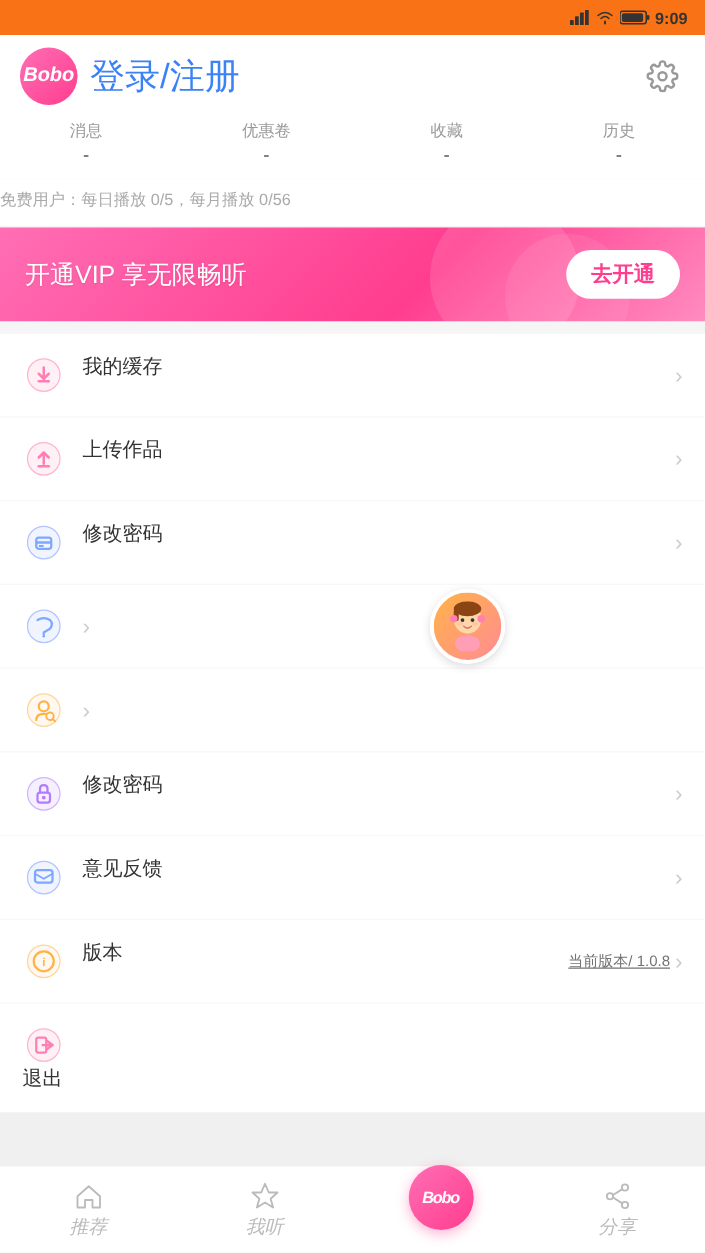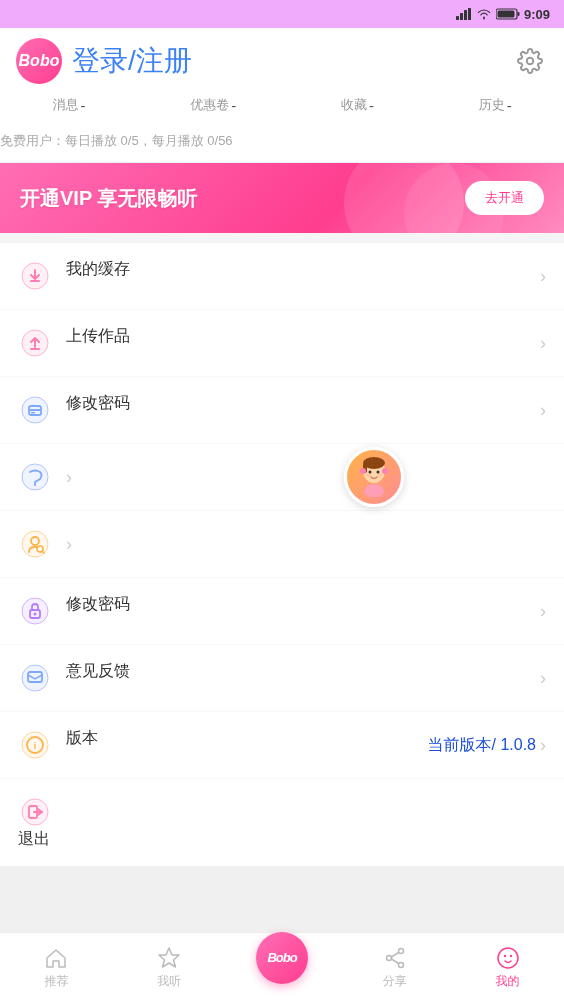--- a/index.html
+++ b/index.html
@@ -8,21 +8,21 @@
       min-height: 1002px;
       font-family: -apple-system, "PingFang SC", "Microsoft YaHei", sans-serif;
       background: #f5f5f5;
       position: relative;
       overflow-x: hidden;
     }
 
     
     .status-bar {
       height: 28px;
-      background: #f0abfc;
+      background: #f97316;
       display: flex;
       align-items: center;
       justify-content: flex-end;
       padding: 0 14px;
       gap: 6px;
     }
     .status-icons {
       display: flex;
       align-items: center;
       gap: 4px;
@@ -75,21 +75,21 @@
 
     
     .stats-row {
       background: #fff;
       display: flex;
       justify-content: space-around;
       padding: 12px 0 10px;
     }
     .stat-item {
       display: flex;
-      flex-direction: row;
+      flex-direction: column;
       align-items: center;
       gap: 2px;
     }
     .stat-label {
       font-size: 13px;
       color: #999;
     }
     .stat-value {
       font-size: 15px;
       color: #555;
@@ -130,32 +130,32 @@
       position: absolute;
       right: 60px;
       bottom: -30px;
       width: 100px;
       height: 100px;
       background: rgba(255,255,255,0.08);
       border-radius: 50%;
     }
     .vip-text {
       font-size: 20px;
-      font-weight: bold;
+      font-weight: normal;
       color: #fff;
       text-shadow: 0 1px 2px rgba(0,0,0,0.1);
     }
     .vip-btn {
       background: #fff;
       color: #ff3d8f;
       border: none;
       border-radius: 20px;
       padding: 8px 20px;
-      font-size: 13px;
-      font-weight: 400;
+      font-size: 17px;
+      font-weight: 700;
       cursor: pointer;
       z-index: 1;
     }
 
     
     .menu-list {
       background: #fff;
       margin-top: 10px;
     }
     .menu-item {
@@ -181,22 +181,23 @@
       font-size: 16px;
       color: #333;
       flex: 1;
     }
     .menu-right {
       display: flex;
       align-items: center;
       gap: 4px;
     }
     .menu-version-text {
-      font-size: 16px;
-      color: #1d4ed8;
+      font-size: 12px;
+      color: #737373;
+      text-decoration: underline;
     }
     .chevron {
       color: #ccc;
       font-size: 18px;
     }
 
     
     .bottom-tabs {
       position: fixed;
       bottom: 0;
@@ -218,22 +219,23 @@
       flex: 1;
     }
     .tab-icon {
       font-size: 22px;
       color: #bbb;
     }
     .tab-icon.active {
       color: #ff3d8f;
     }
     .tab-label {
-      font-size: 12px;
+      font-size: 15px;
       color: #bbb;
+      font-style: italic;
     }
     .tab-label.active {
       color: #ff3d8f;
     }
     .tab-center {
       width: 52px;
       height: 52px;
       border-radius: 50%;
       background: linear-gradient(135deg, #ff6eb4, #ff3d8f);
       display: flex;
@@ -512,23 +514,14 @@
   <div class="tab-item">
     <svg width="24" height="24" viewBox="0 0 24 24" class="tab-icon">
       <circle cx="18" cy="5" r="2.5" stroke="#bbb" stroke-width="1.5" fill="none"></circle>
       <circle cx="6" cy="12" r="2.5" stroke="#bbb" stroke-width="1.5" fill="none"></circle>
       <circle cx="18" cy="19" r="2.5" stroke="#bbb" stroke-width="1.5" fill="none"></circle>
       <path d="M8.5 11 L15.5 6.5 M8.5 13 L15.5 17.5" stroke="#bbb" stroke-width="1.5" stroke-linecap="round"></path>
     </svg>
     <span class="tab-label">分享</span>
   </div>
 
-  <div class="tab-item">
-    <svg width="24" height="24" viewBox="0 0 24 24" class="tab-icon active">
-      <circle cx="12" cy="12" r="10" stroke="#ff3d8f" stroke-width="1.5" fill="none"></circle>
-      <circle cx="9" cy="10" r="1.2" fill="#ff3d8f"></circle>
-      <circle cx="15" cy="10" r="1.2" fill="#ff3d8f"></circle>
-      <path d="M9 15 Q12 18 15 15" stroke="#ff3d8f" stroke-width="1.5" fill="none" stroke-linecap="round"></path>
-    </svg>
-    <span class="tab-label active">我的</span>
-  </div>
 
 </div>
 
 </body></html>

